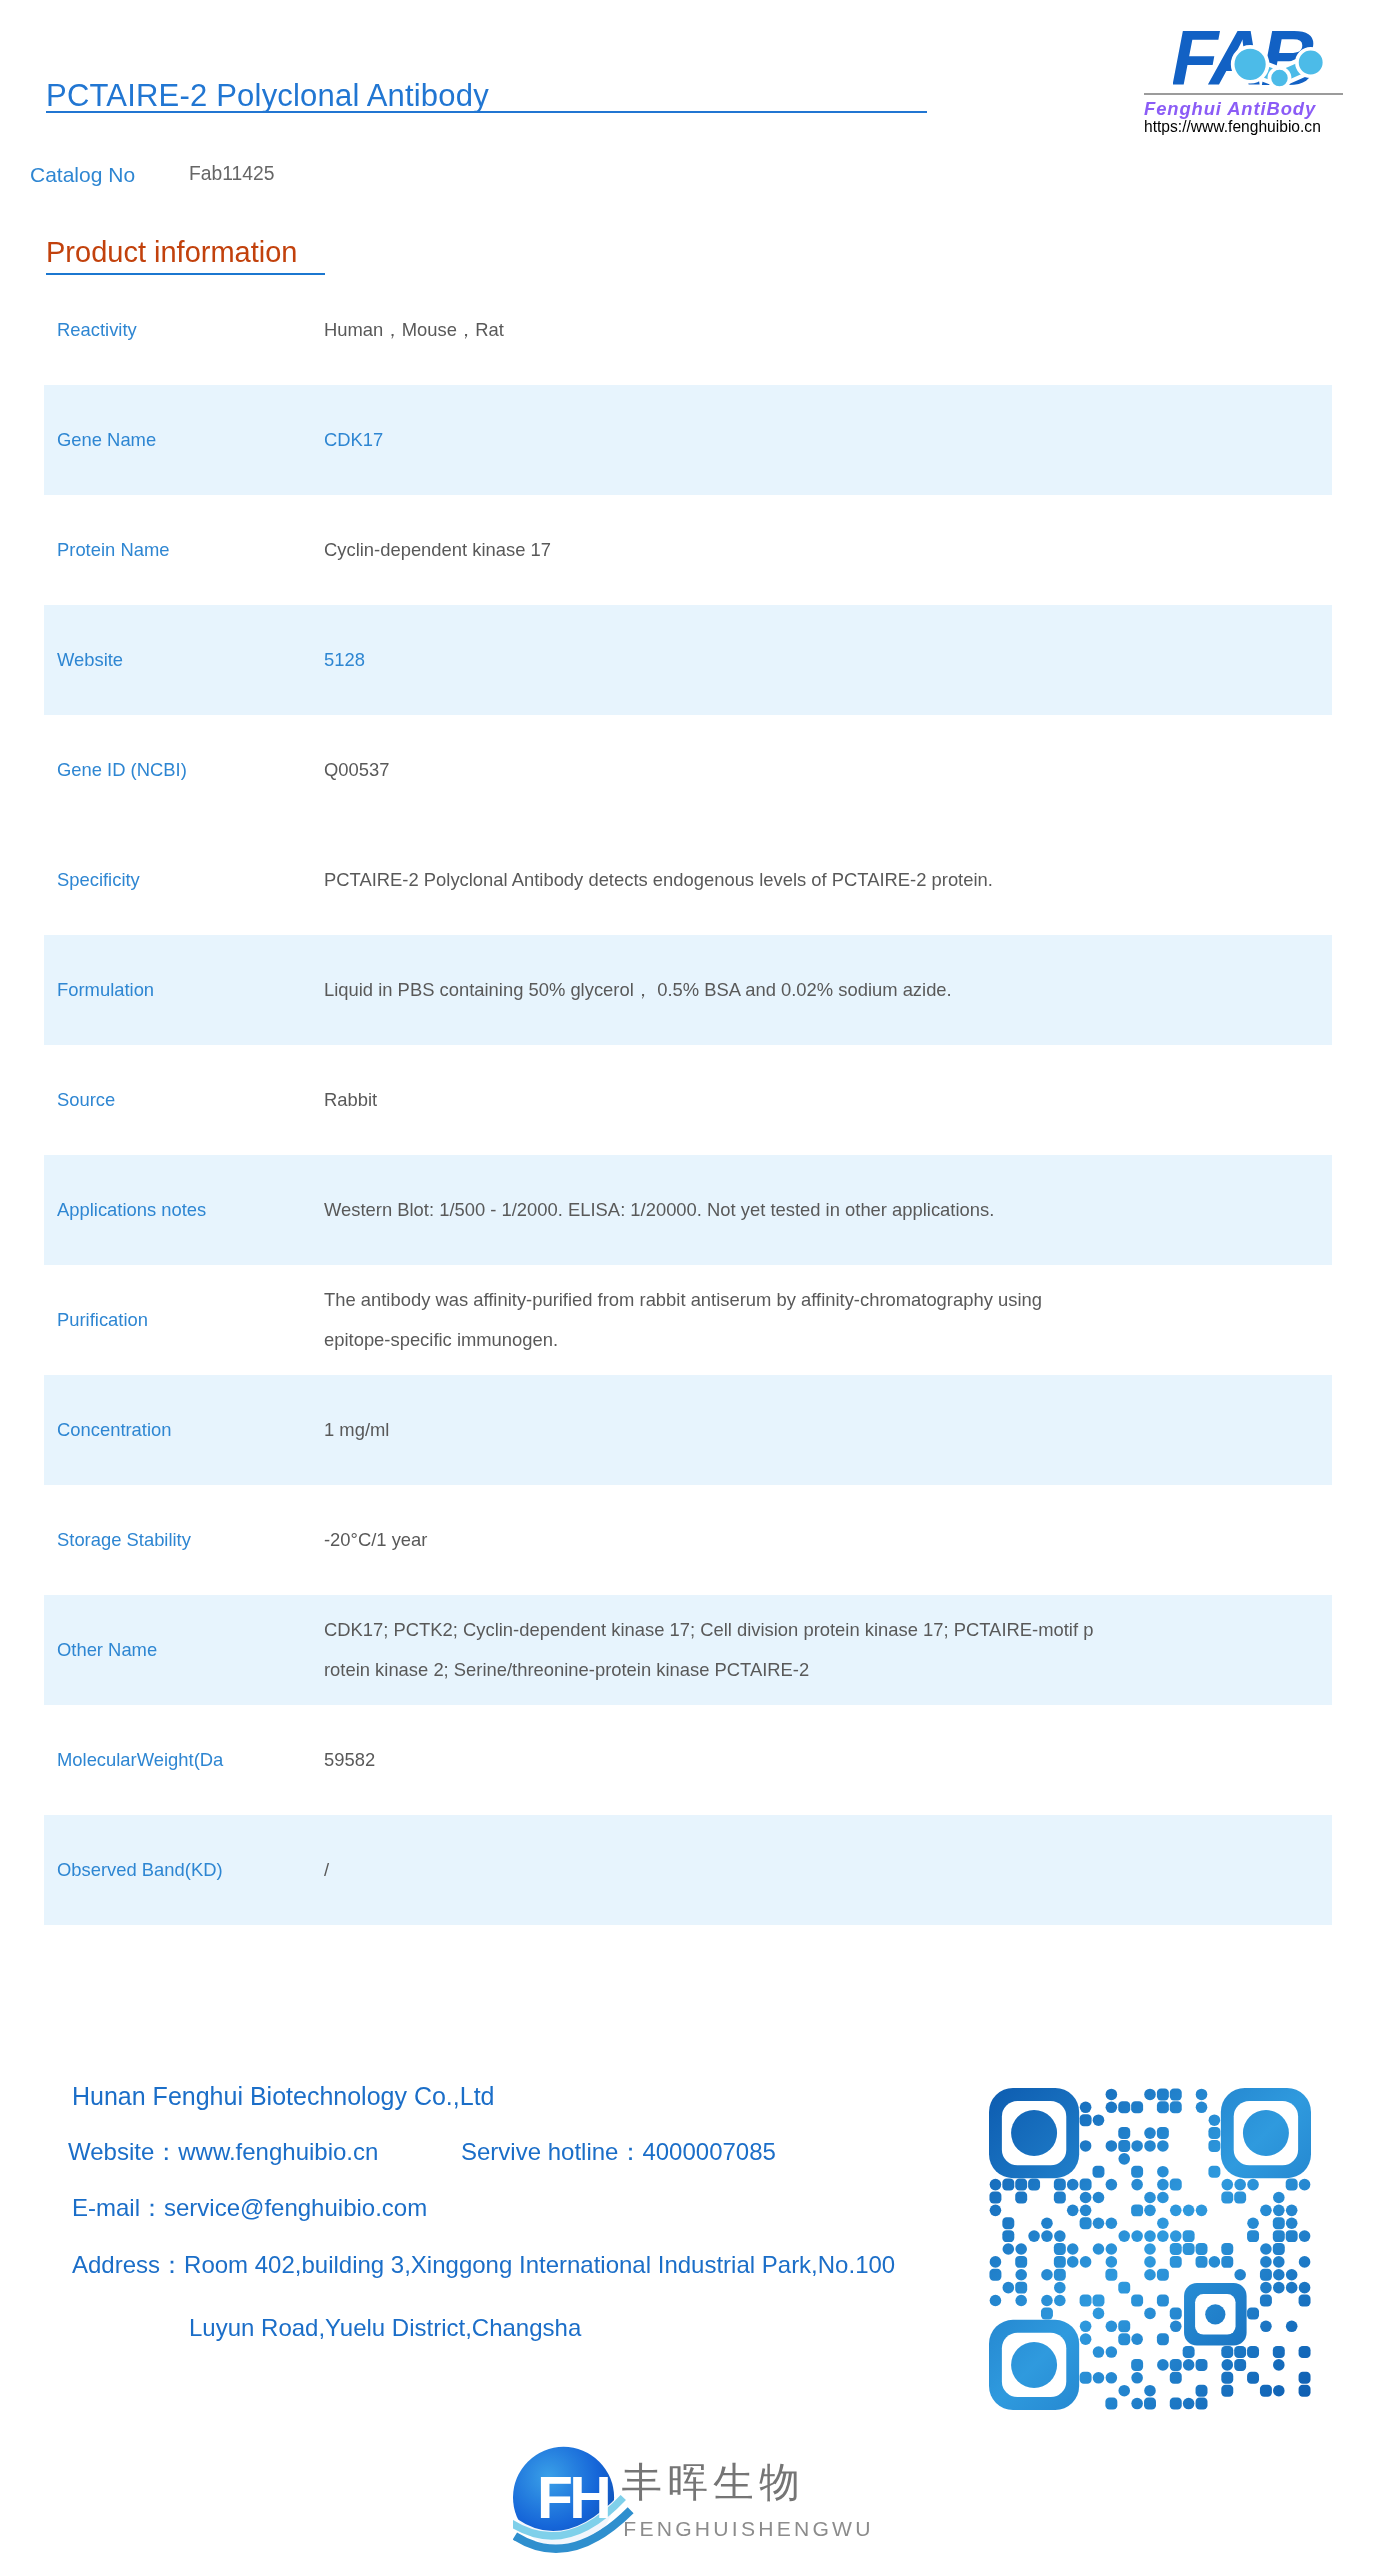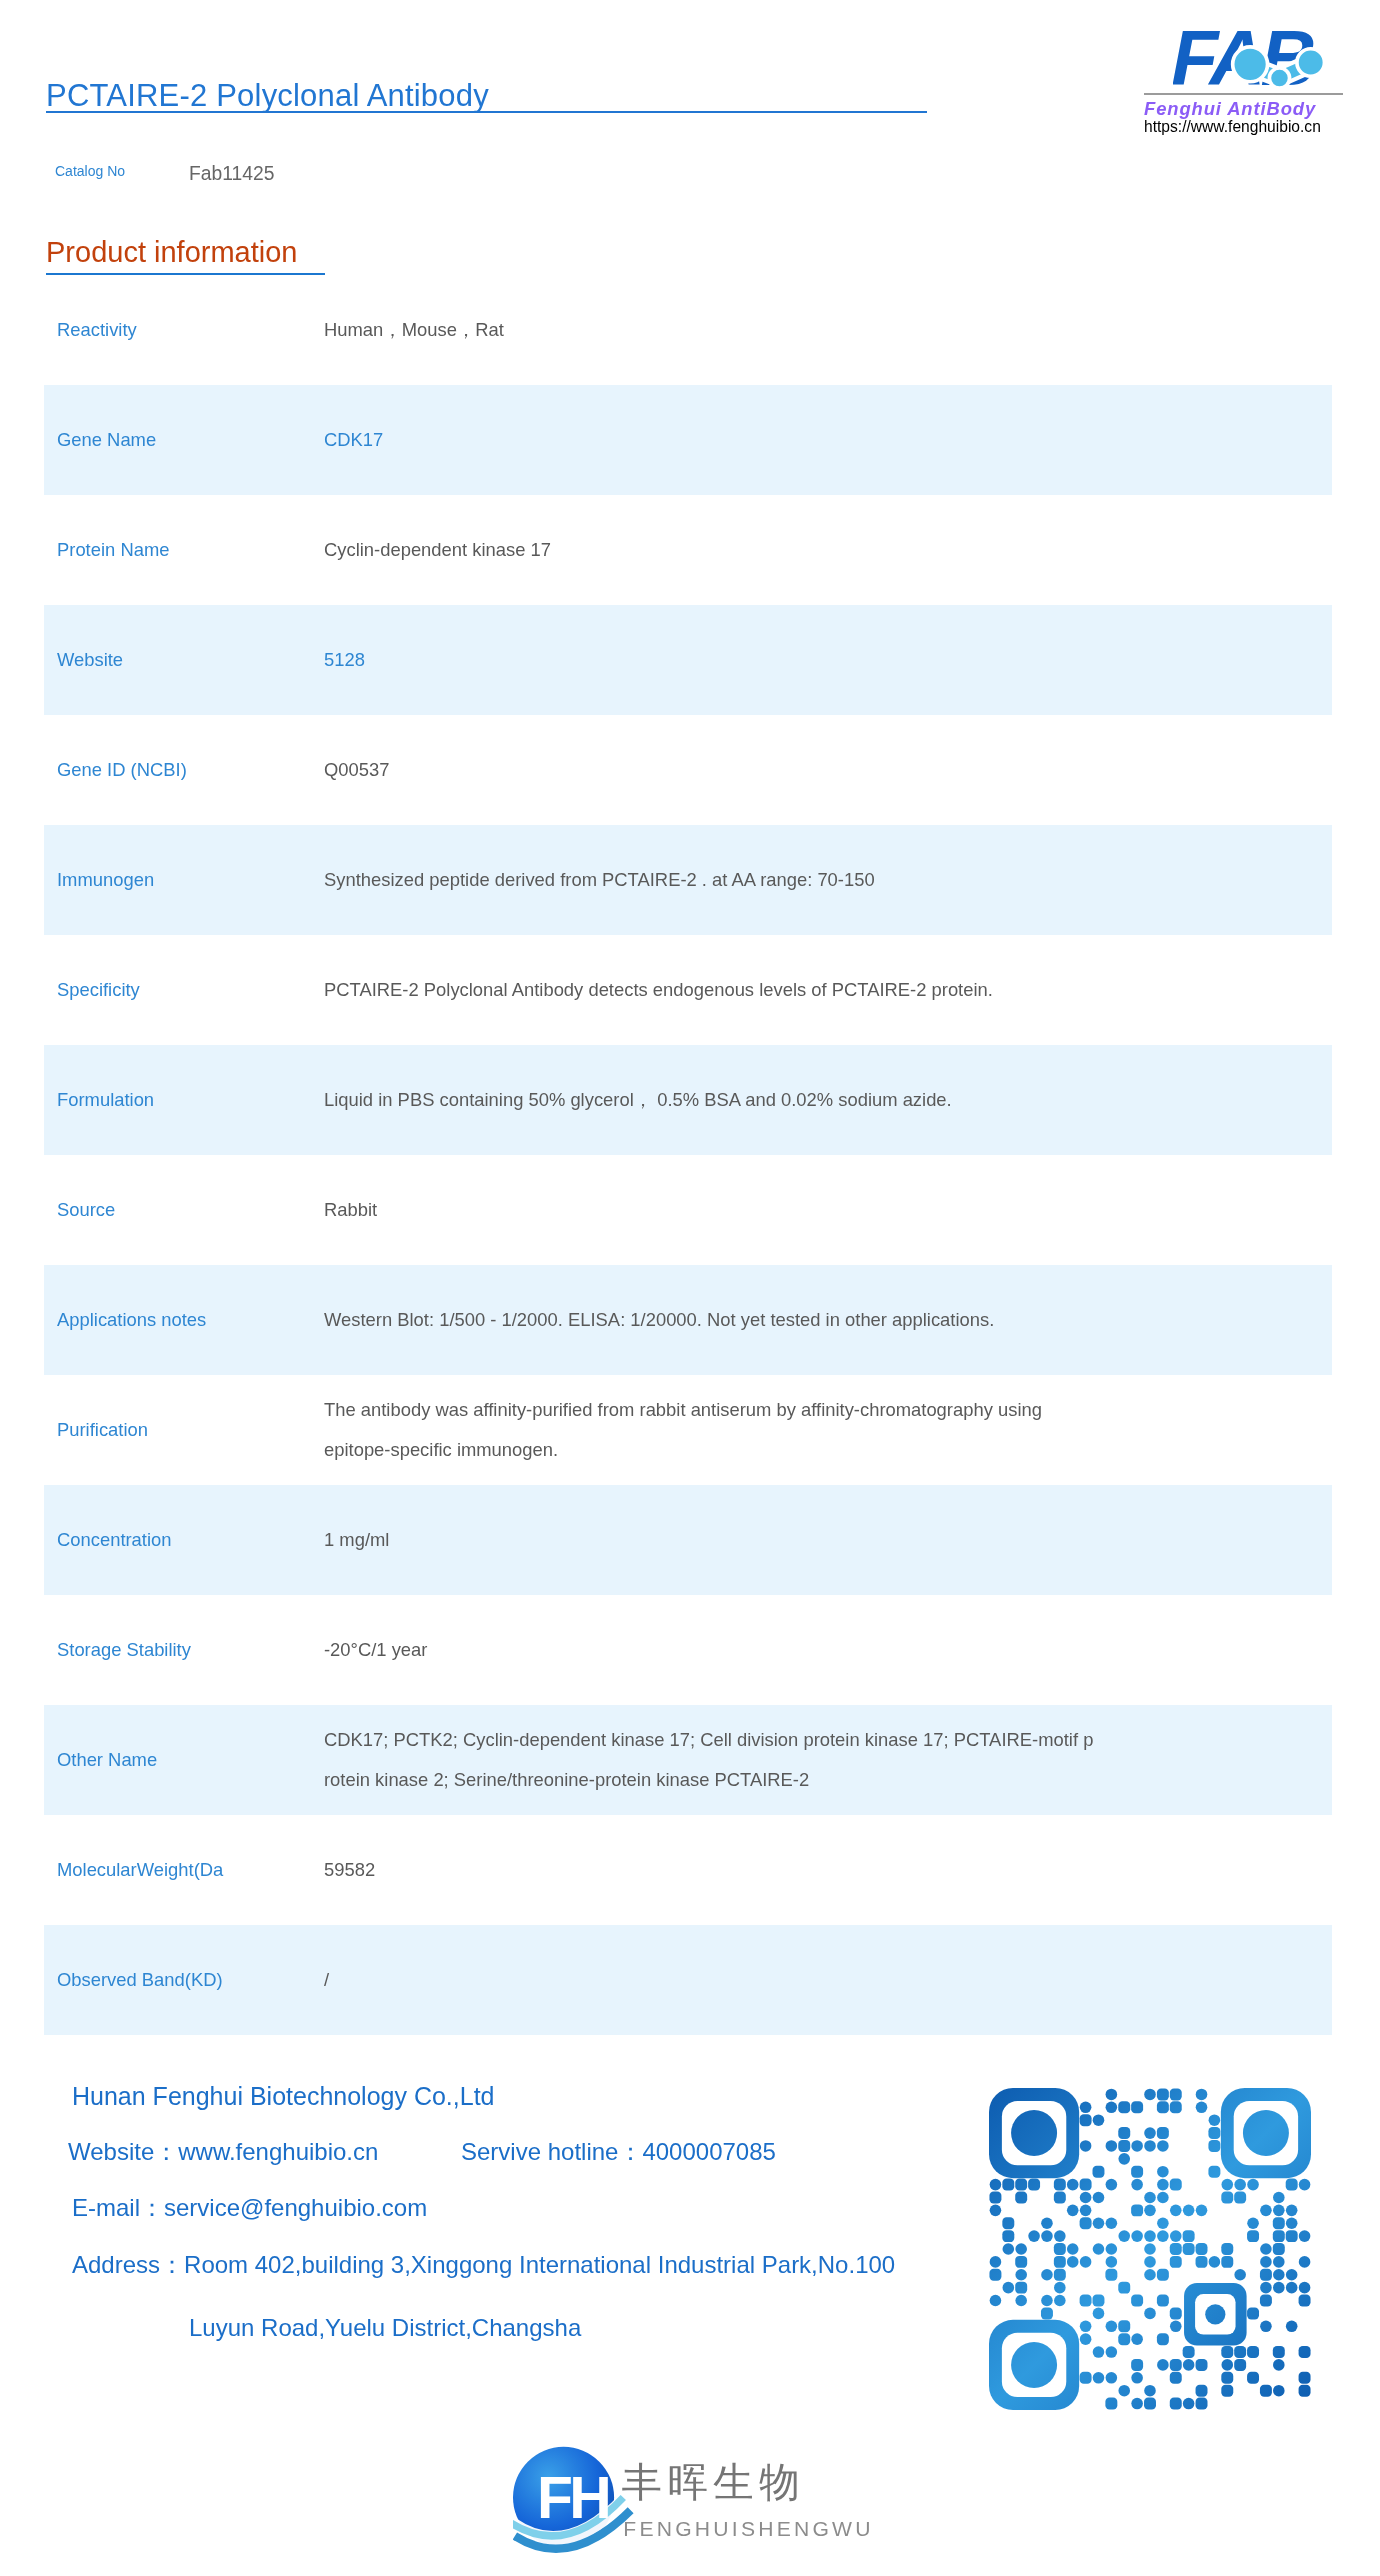--- a/index.html
+++ b/index.html
@@ -10,21 +10,21 @@
   .abs{position:absolute;}
 
   
   .doc-title{left:46px;top:57px;font-size:31px;color:#2176d2;letter-spacing:0.2px;margin-top:21px;}
   .title-rule{left:46px;top:111px;width:881px;height:1.8px;background:#2176d2;}
   .logo-box{left:1173px;top:20px;width:179px;height:74px;}
   .brand-rule{left:1144px;top:93px;width:199px;height:1.8px;background:#9b9b9b;}
   .brand-name{left:1144px;top:98px;width:199px;text-align:left;font-size:18.4px;
     font-weight:bold;font-style:italic;color:#8b5cf6;letter-spacing:0.9px;}
   .brand-url{left:1144px;top:118px;width:199px;text-align:left;font-size:15.6px;color:#000000;}
-  .catalog-label{left:55px;top:163px;font-size:14px;color:#2e86d2;}
+  .catalog-label{left:30px;top:163px;font-size:21px;color:#2e86d2;}
   .catalog-value{left:189px;top:163px;font-size:19.3px;color:#666666;}
 
   
   .section-heading{left:46px;top:236px;font-size:29px;color:#c2410c;}
   .heading-rule{left:46px;top:273px;width:279px;height:3.7px;background:#1b77d0;}
 
   
   .info-table{left:44px;top:275px;width:1288px;}
   .row{display:flex;align-items:center;height:110px;background:#ffffff;}
   .row.alt{background:#e7f4fd;}
@@ -88,24 +88,20 @@
       <div class="label">Protein Name</div>
       <div class="value">Cyclin-dependent kinase 17</div>
     </div>
     <div class="row alt">
       <div class="label">Website</div>
       <div class="value link">5128</div>
     </div>
     <div class="row">
       <div class="label">Gene ID (NCBI)</div>
       <div class="value">Q00537</div>
-    </div>
-    <div class="row alt">
-      <div class="label">Immunogen</div>
-      <div class="value">Synthesized peptide derived from PCTAIRE-2 . at AA range: 70-150</div>
     </div>
     <div class="row">
       <div class="label">Specificity</div>
       <div class="value">PCTAIRE-2 Polyclonal Antibody detects endogenous levels of PCTAIRE-2 protein.</div>
     </div>
     <div class="row alt">
       <div class="label">Formulation</div>
       <div class="value">Liquid in PBS containing 50% glycerol， 0.5% BSA and 0.02% sodium azide.</div>
     </div>
     <div class="row">

